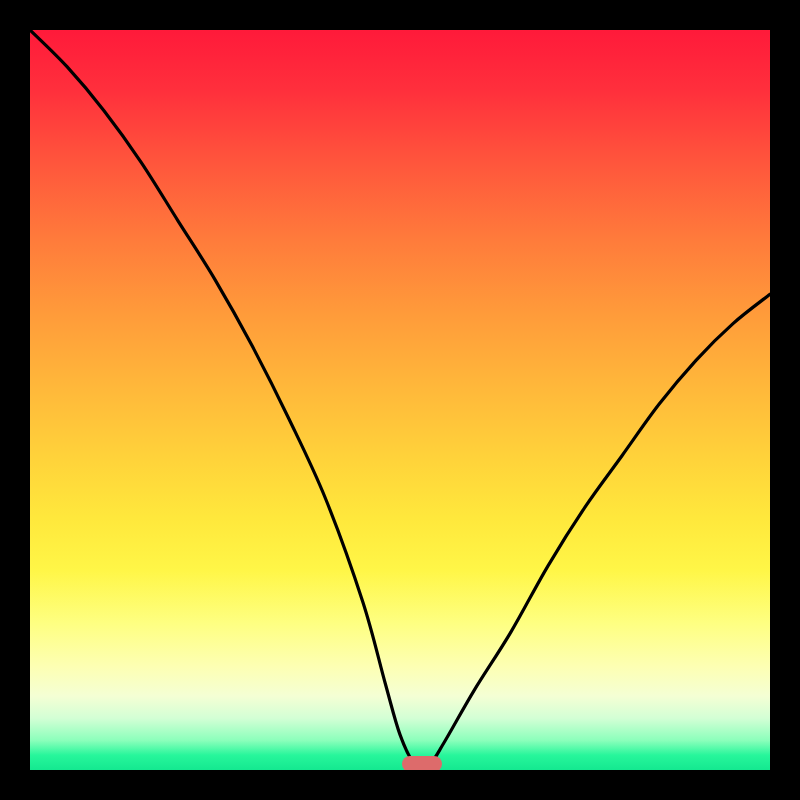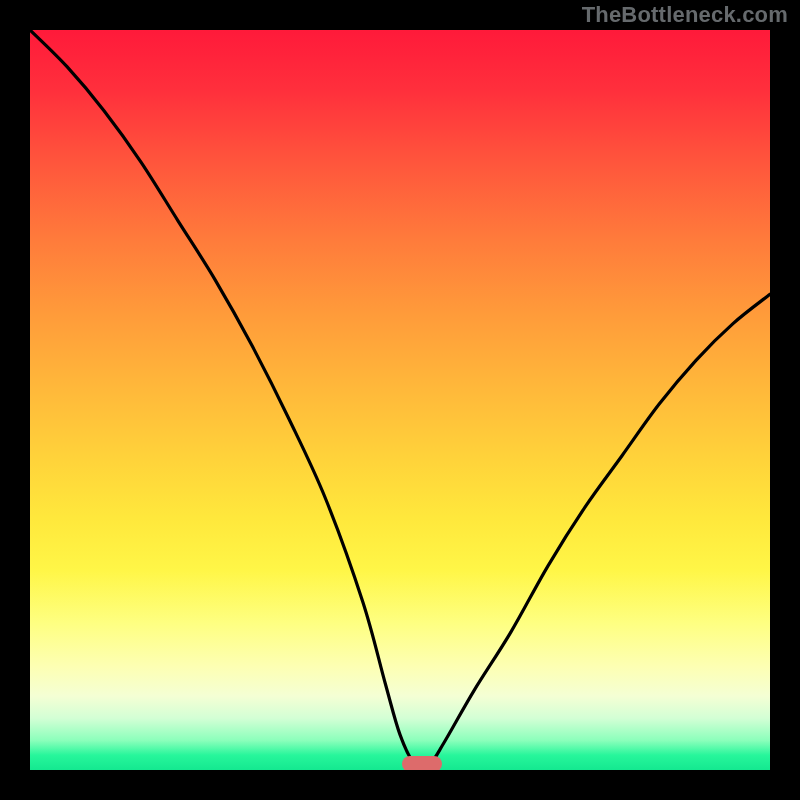--- a/index.html
+++ b/index.html
@@ -72,21 +72,20 @@
     height: 16px;
     border-radius: 8px;
     z-index: 5;
   }
 </style>
 </head>
 <body>
 
 <div class="frame">
 
-  <div class="watermark">TheBottleneck.com</div>
 
   <div class="plot-area">
 
     <svg class="curve" viewBox="0 0 740 740" preserveAspectRatio="none">
       <path d="M 0.00 0.00 C 6.17 6.12, 24.67 23.24, 37.00 36.70 C 49.33 50.16, 61.67 64.84, 74.00 80.74 C 86.33 96.64, 98.67 113.77, 111.00 132.12 C 123.33 150.47, 135.67 171.27, 148.00 190.84 C 160.33 210.41, 172.67 228.76, 185.00 249.56 C 197.33 270.36, 209.67 292.38, 222.00 315.62 C 234.33 338.86, 246.67 363.33, 259.00 389.02 C 271.33 414.71, 283.67 439.18, 296.00 469.76 C 308.33 500.34, 323.13 541.94, 333.00 572.52 C 342.87 603.10, 349.03 631.24, 355.20 653.26 C 361.37 675.28, 365.07 691.18, 370.00 704.64 C 374.93 718.10, 379.87 729.11, 384.80 734.00 C 389.73 738.89, 394.67 737.67, 399.60 734.00 C 404.53 730.33, 407.00 724.21, 414.40 711.98 C 421.80 699.75, 432.90 678.95, 444.00 660.60 C 455.10 642.25, 468.67 622.68, 481.00 601.88 C 493.33 581.08, 505.67 556.62, 518.00 535.82 C 530.33 515.02, 542.67 495.45, 555.00 477.10 C 567.33 458.75, 579.67 442.85, 592.00 425.72 C 604.33 408.59, 616.67 390.24, 629.00 374.34 C 641.33 358.44, 653.67 343.76, 666.00 330.30 C 678.33 316.84, 690.67 304.61, 703.00 293.60 C 715.33 282.59, 733.83 269.13, 740.00 264.24"></path>
     </svg>
 
     <div class="min-marker" style="left: 372.2px; top: 726px; background: rgb(221, 107, 107);"></div>
   </div>
 

